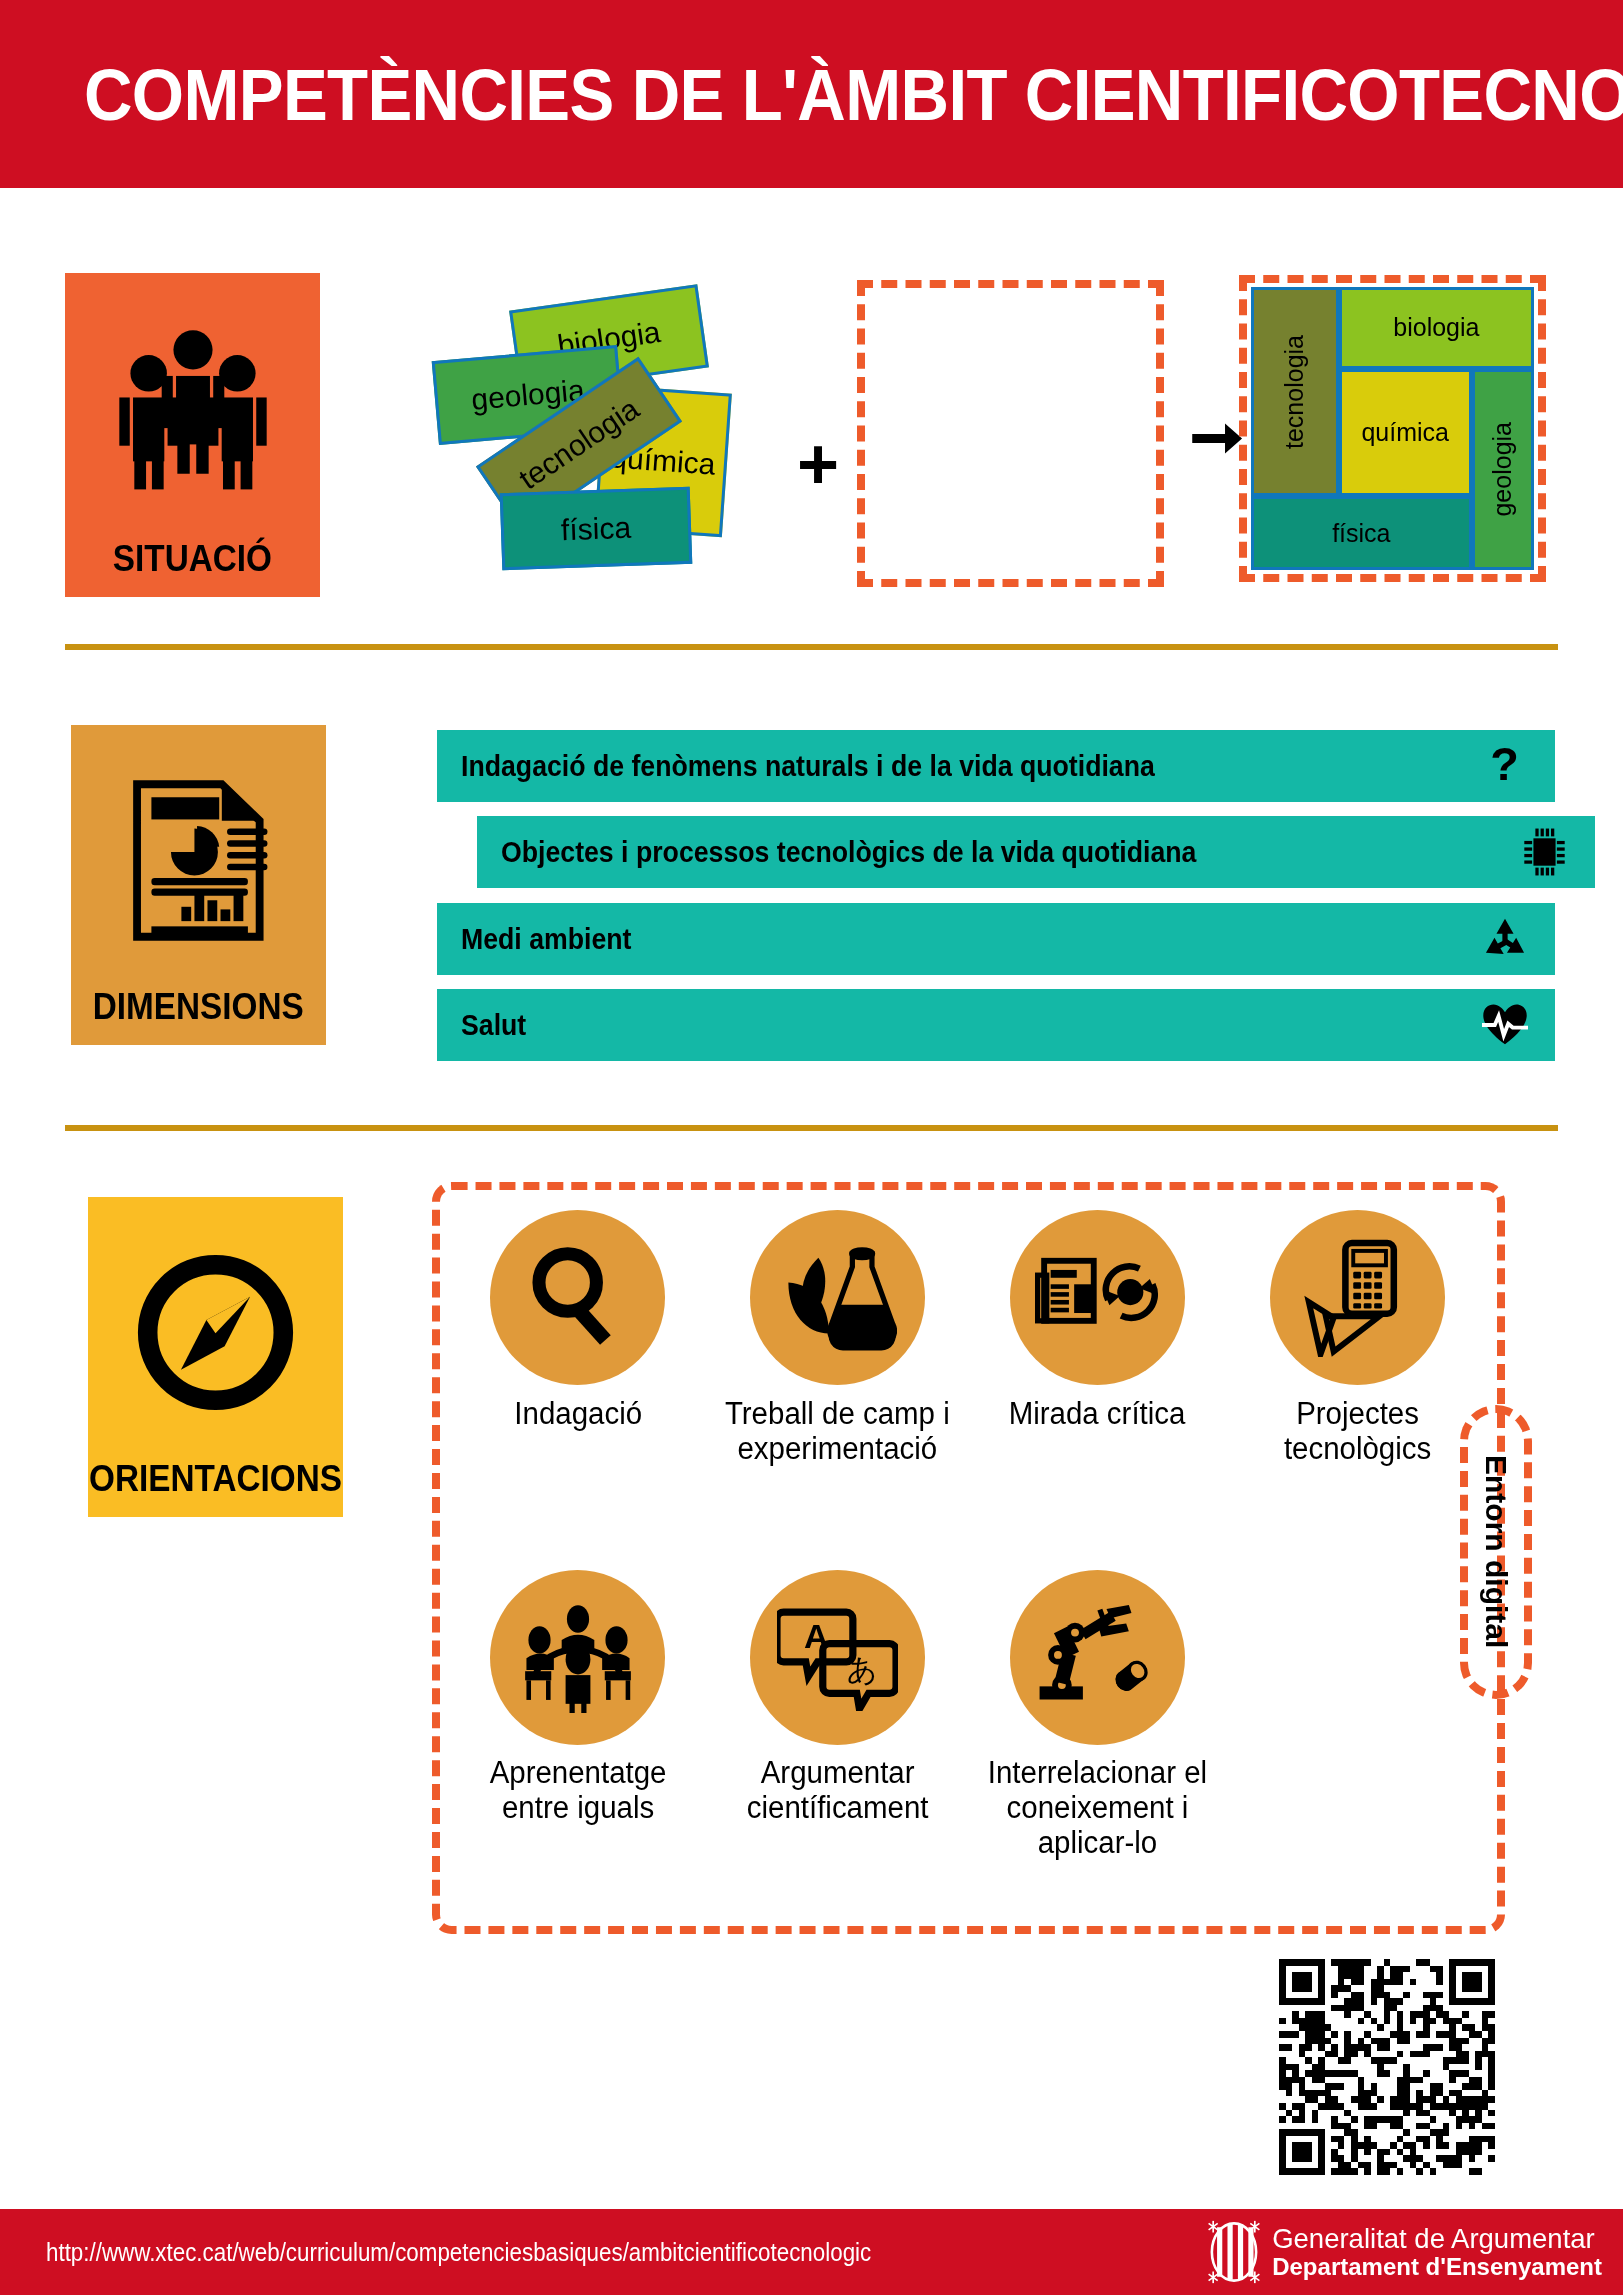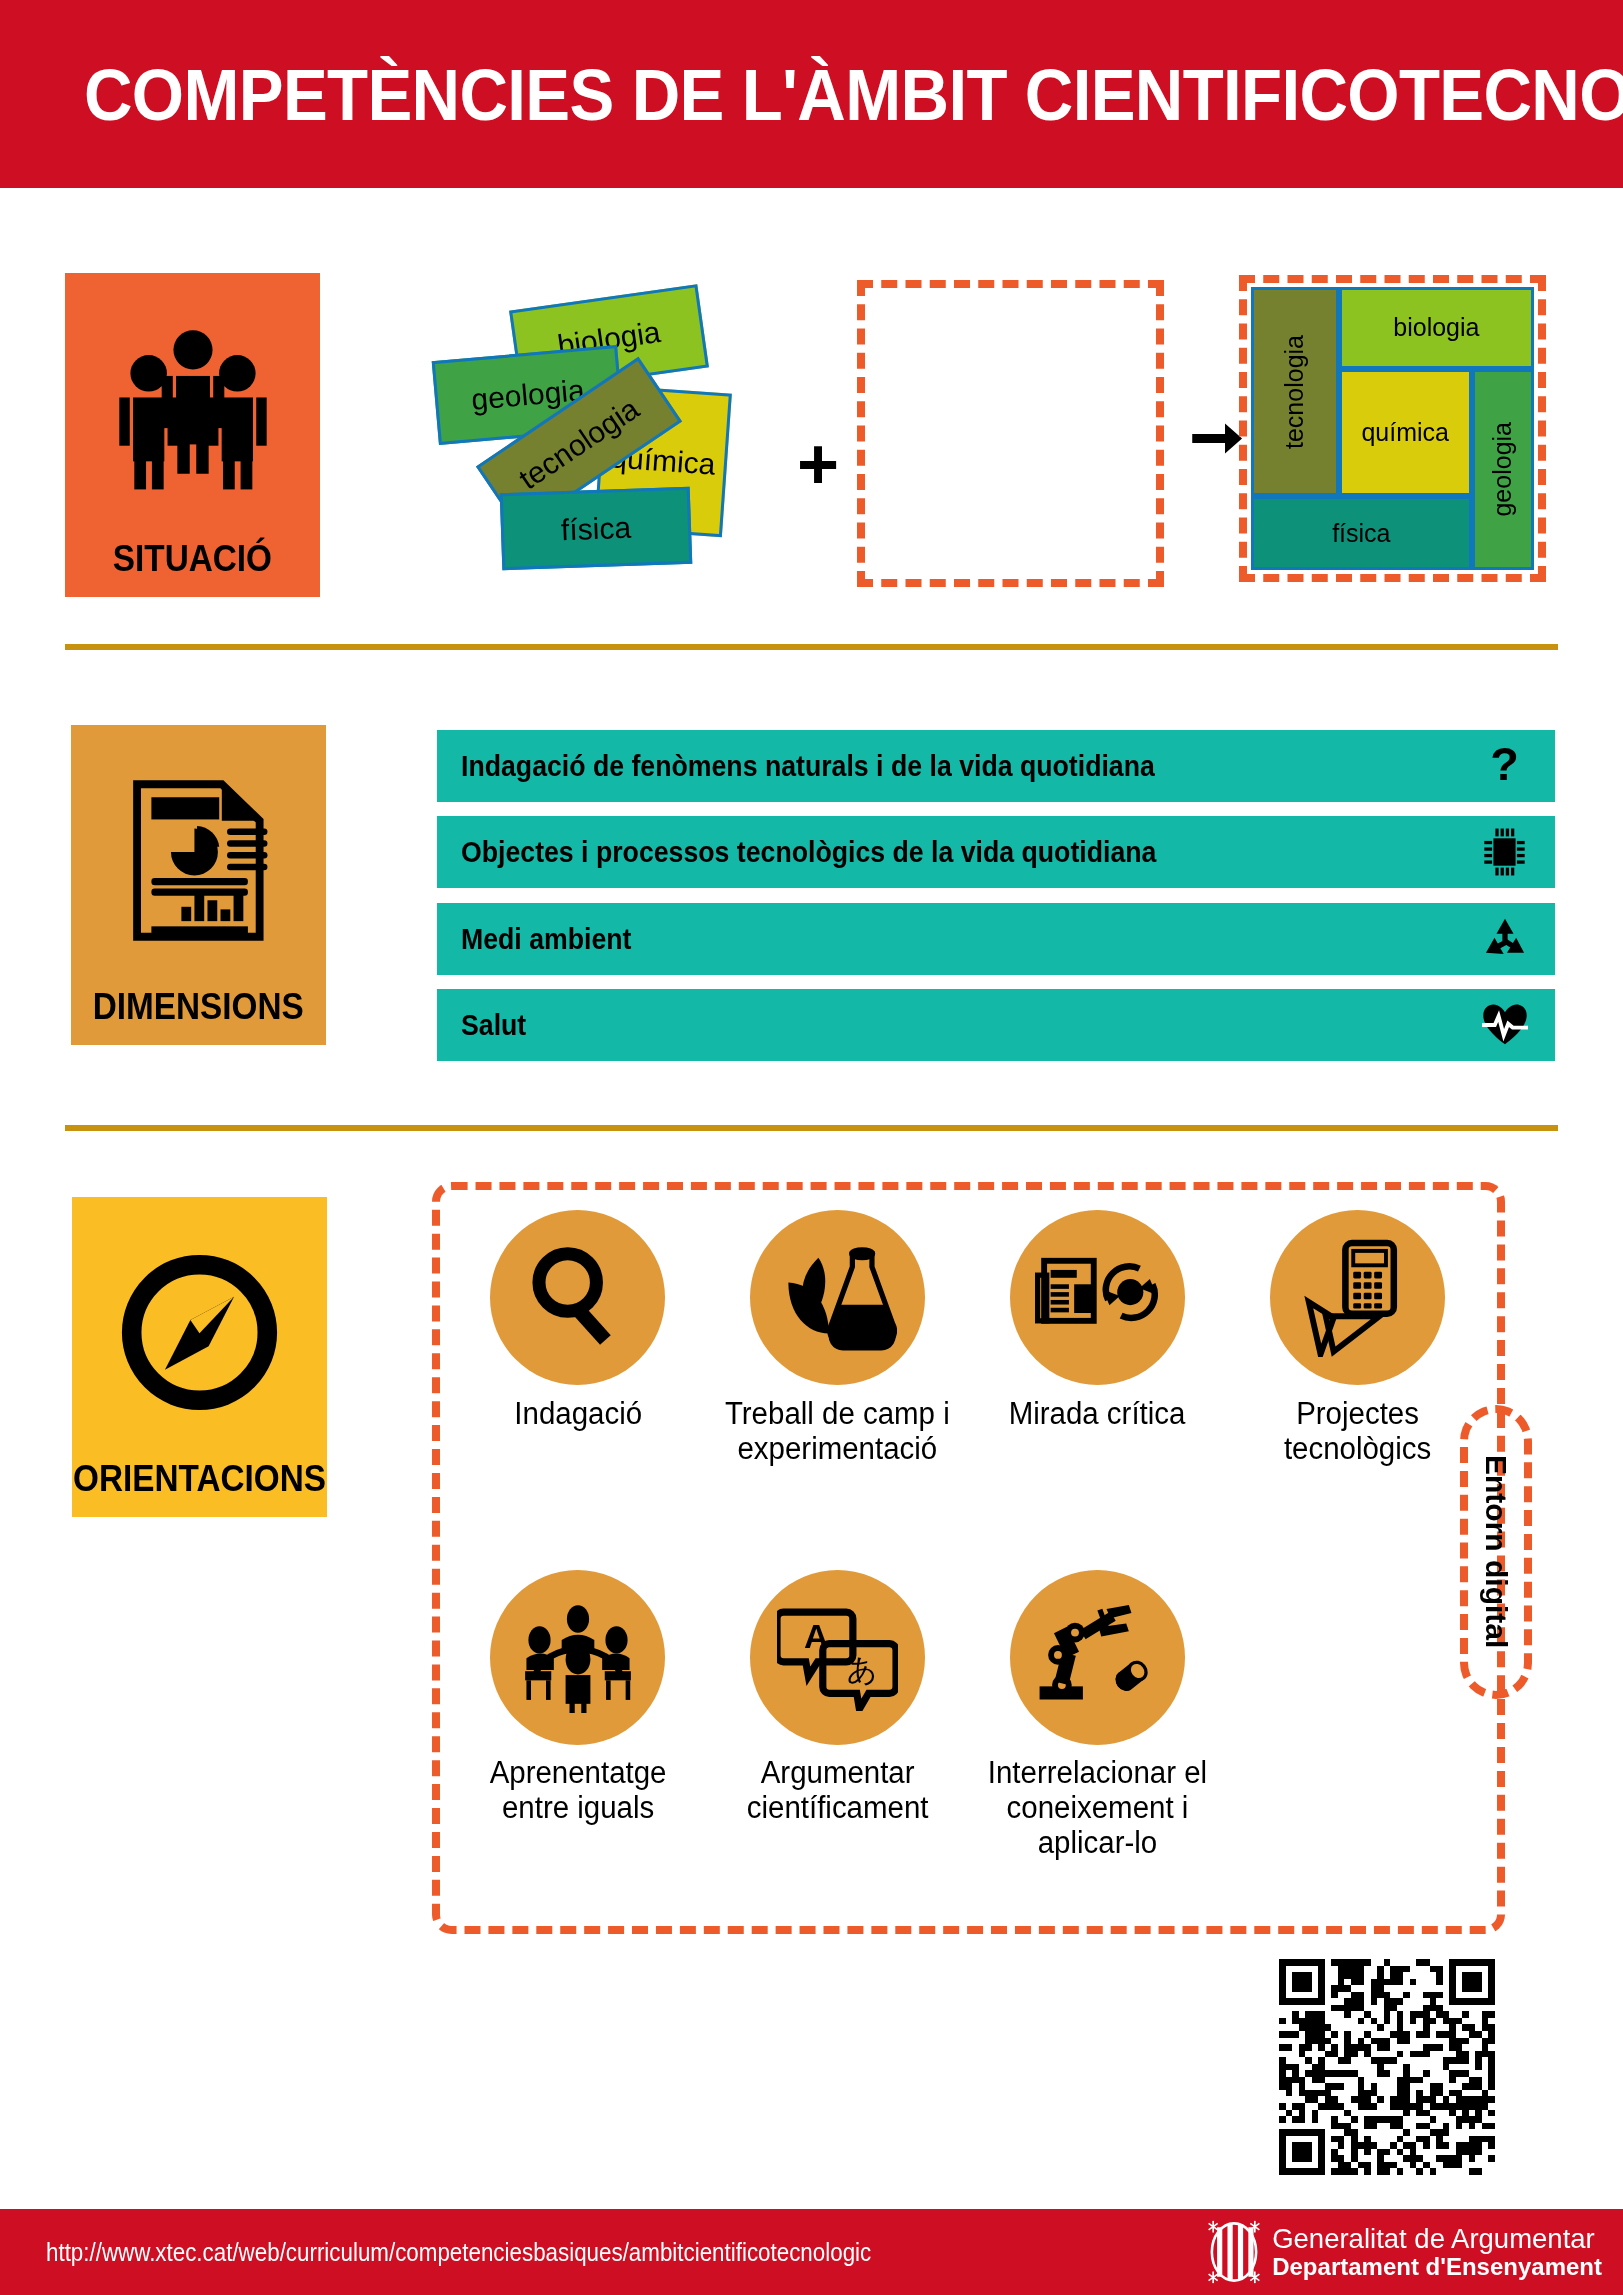--- a/index.html
+++ b/index.html
@@ -41,21 +41,21 @@
     font-size:37px;
     color:#000;
     letter-spacing:0px;
     transform: scaleX(0.9);
     white-space:nowrap;
   }
   .tile-icon { flex:1; display:flex; align-items:center; justify-content:center; width:100%; }
 
   #tile-situacio { left:65px; top:273px; width:255px; height:324px; background:#ef6232; }
   #tile-dimensions { left:71px; top:725px; width:255px; height:320px; background:#e09a3a; }
-  #tile-orientacions { left:72px; top:1197px; width:255px; height:320px; background:#fabd24; }
+  #tile-orientacions { left:88px; top:1197px; width:255px; height:320px; background:#fabd24; }
 
   
   .cards-scatter { position:absolute; left:432px; top:281px; width:405px; height:307px; }
   .card {
     position:absolute;
     border:3.3px solid #1077bc;
     display:flex; align-items:center; justify-content:center;
     font-size:30px; color:#000; font-weight:400;
     font-family:"Liberation Sans", sans-serif;
   }
@@ -103,21 +103,21 @@
   .dim-text {
     font-size:29px; font-weight:700; color:#000;
     margin-left:23.5px; transform:scaleX(0.92); transform-origin:left center;
     white-space:nowrap;
   }
   .dim-icon {
     position:absolute; right:27.5px; top:50%; transform:translateY(-50%);
     width:46px; height:46px; display:flex; align-items:center; justify-content:center;
   }
   #dim-0 { top:730px; }
-  #dim-1 { top:816px; }
+  #dim-1 { top:816px;margin-left:40px; }
   #dim-2 { top:903px; }
   #dim-3 { top:989px; }
 
   
   .orient-box {
     position:absolute; left:432px; top:1182px; width:1073px; height:752px;
     border:8.5px dashed #ee5b2b; border-radius:19.6px;
   }
   .orient-grid {
     position:absolute; left:451px; top:1210px; width:1033px; height:713px;

